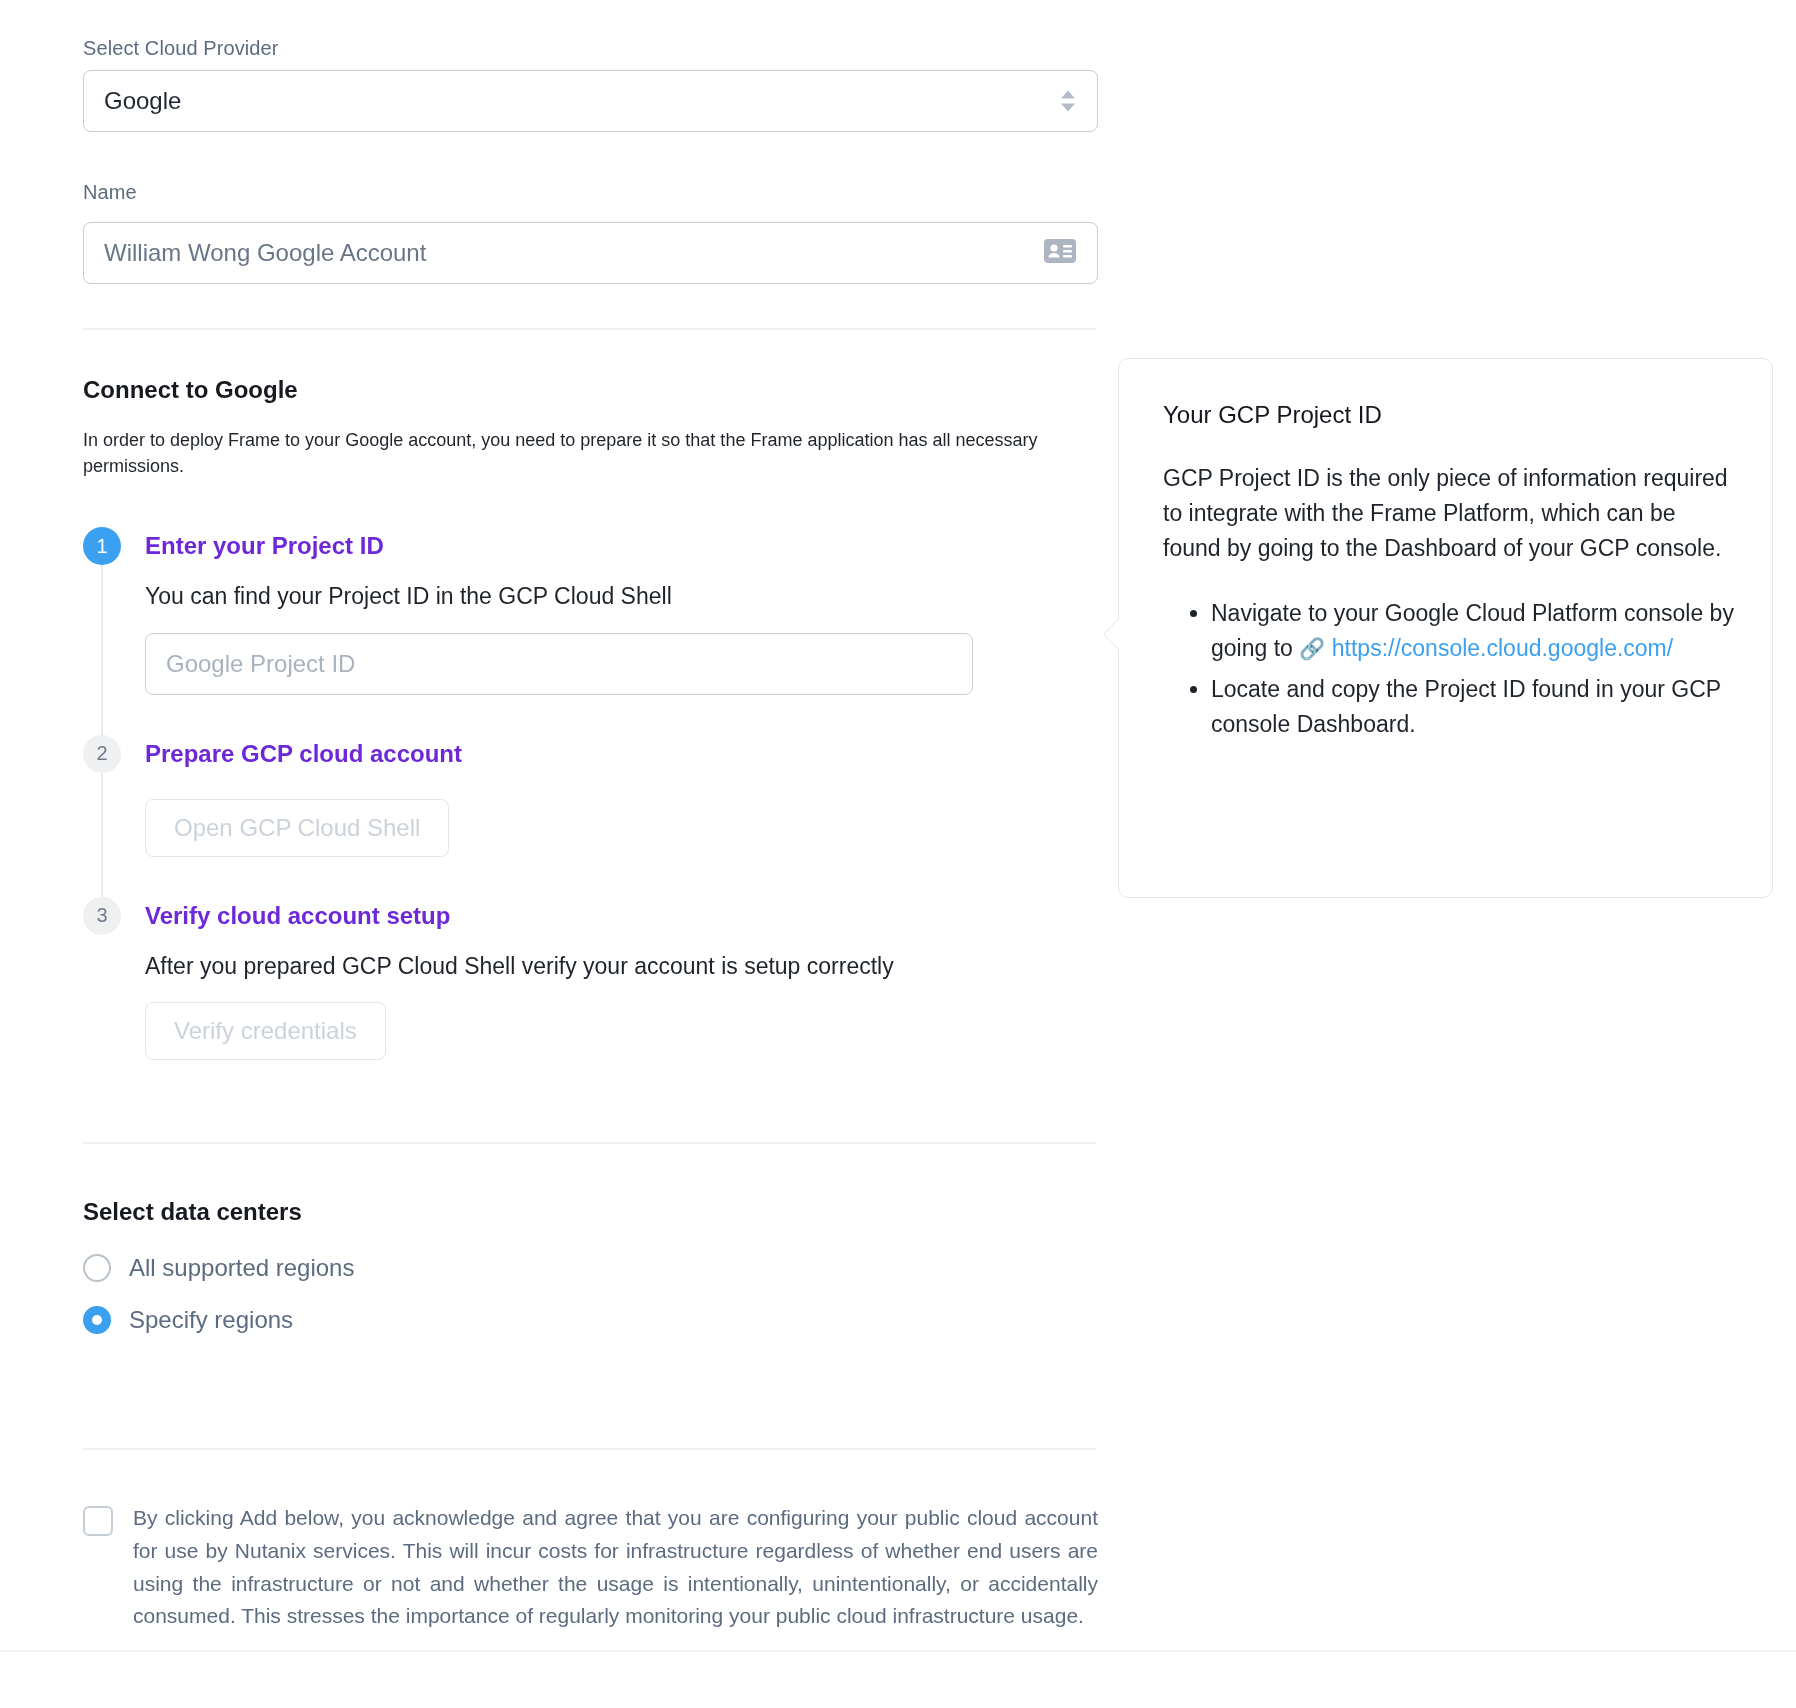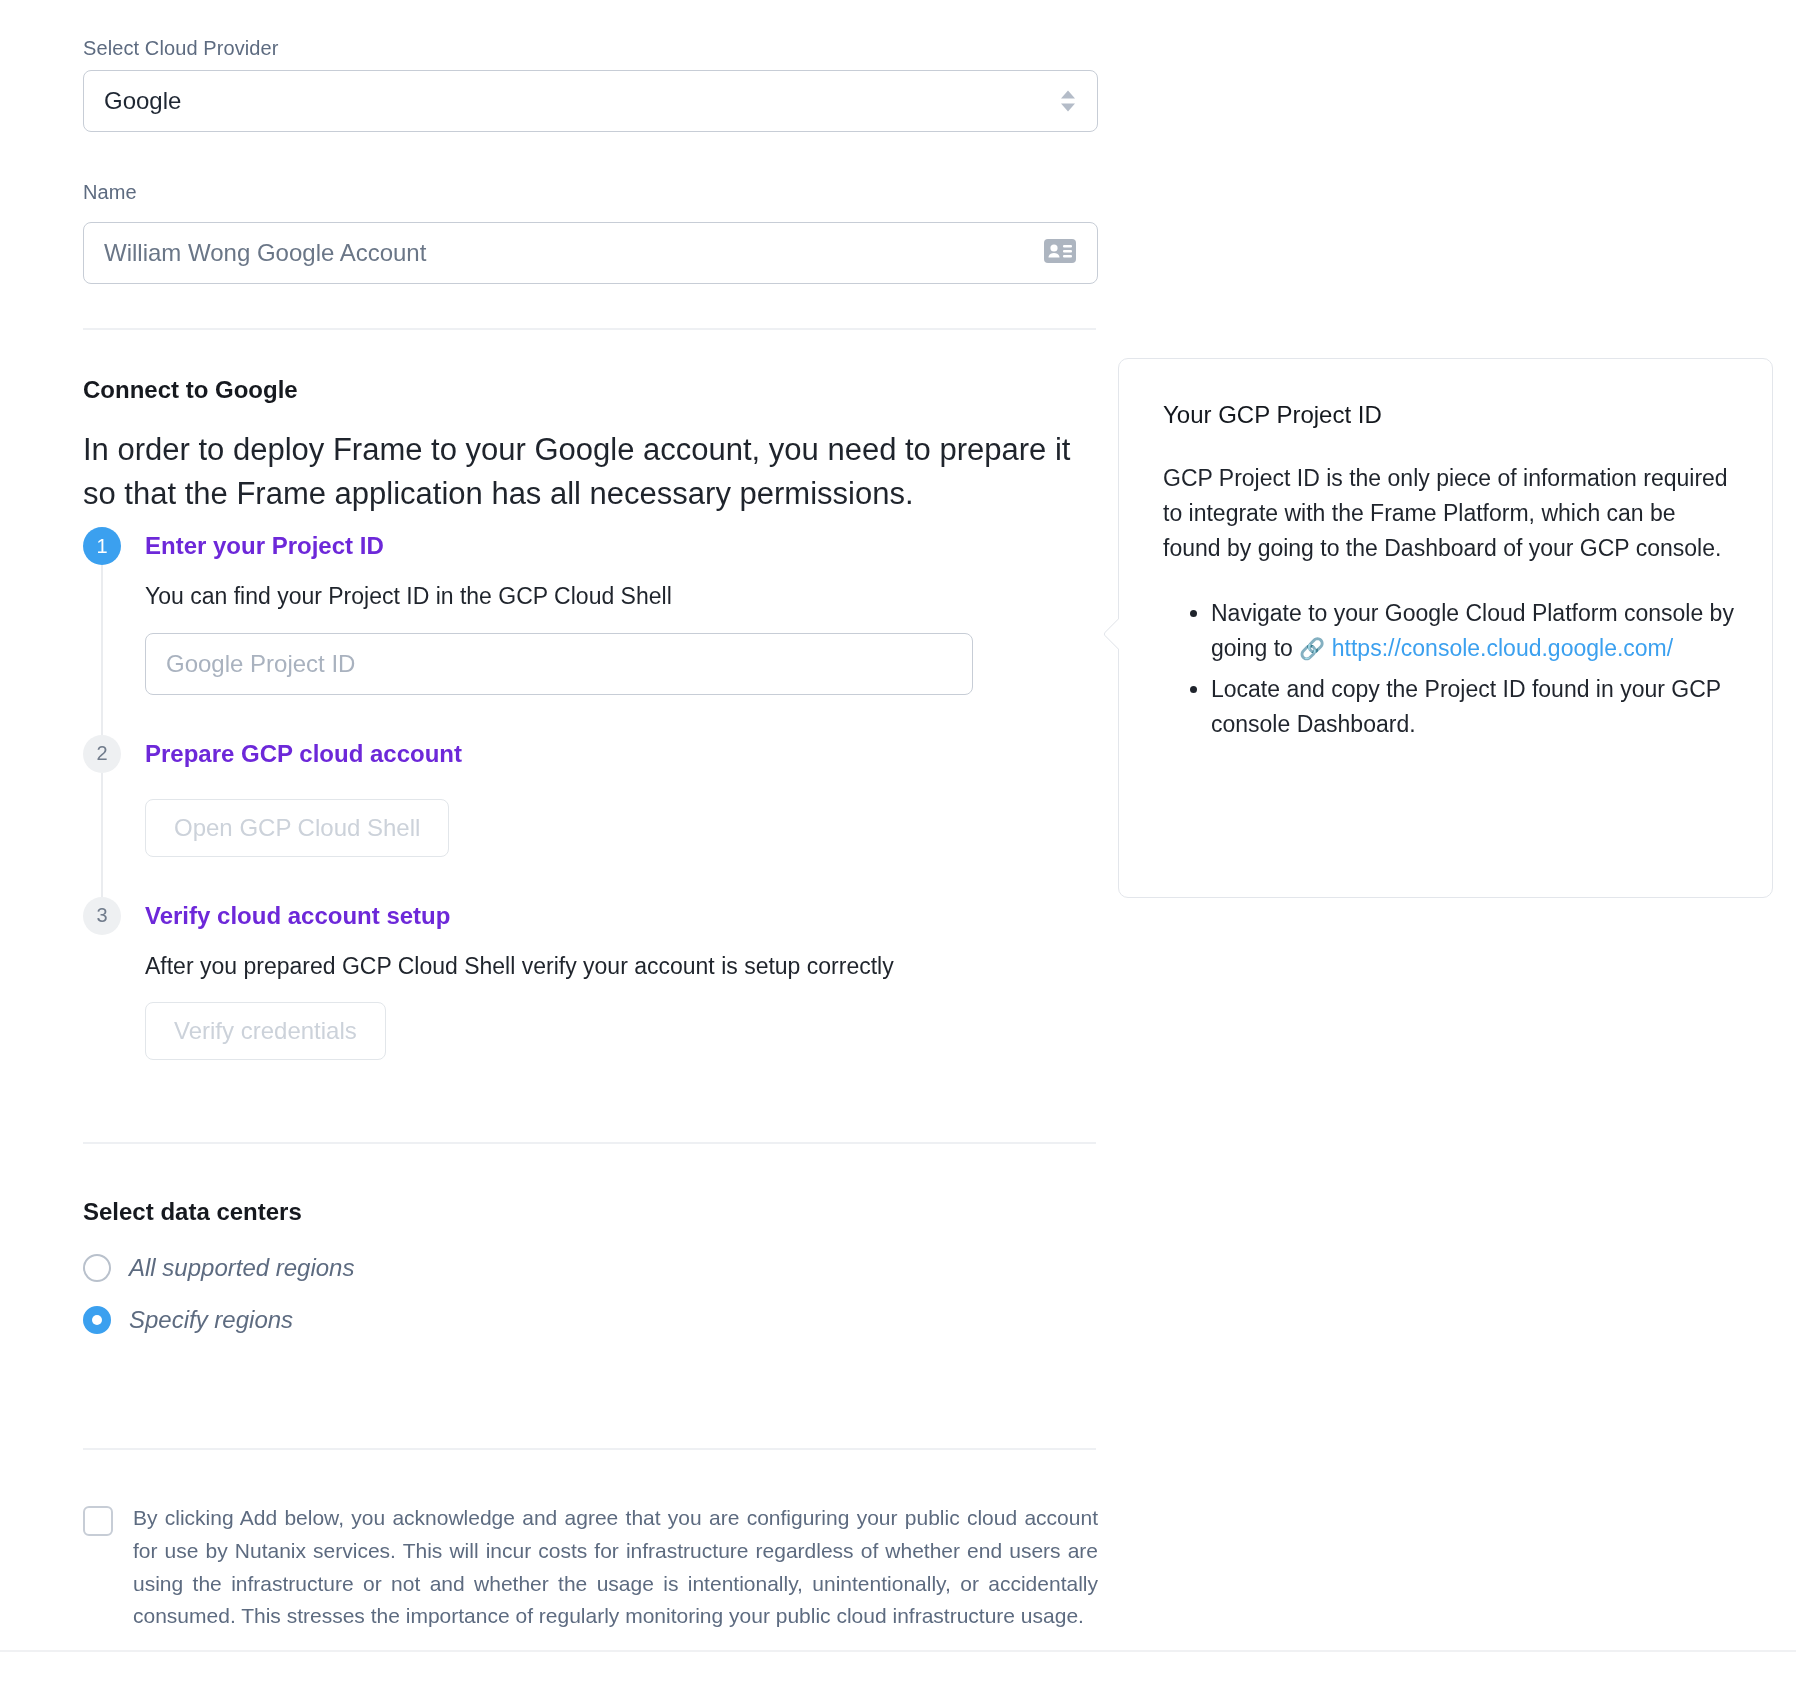--- a/index.html
+++ b/index.html
@@ -81,21 +81,21 @@
   }
 
   
   .h-section {
     font-size: 24px;
     font-weight: bold;
     color: #16191f;
     line-height: 1;
   }
   .body-text {
-    font-size: 31px;
+    font-size: 18px;
     color: #1f242c;
     line-height: 1.42;
   }
 
   
   .steps { position: absolute; left: 83px; top: 527px; width: 1015px; }
   .step { position: relative; padding-left: 62px; }
   .step .bullet {
     position: absolute;
     left: 0; top: 0;
@@ -206,21 +206,20 @@
     color: #3ba0ef;
     font-size: 21px;
     vertical-align: baseline;
   }
 
   
   .radio-row {
     display: flex;
     align-items: center;
     gap: 18px;
-    font-style: italic;
   }
   .radio {
     width: 28px; height: 28px;
     border-radius: 50%;
     border: 2px solid #b9c1cc;
     background: #fff;
     flex: none;
     position: relative;
   }
   .radio.checked {

